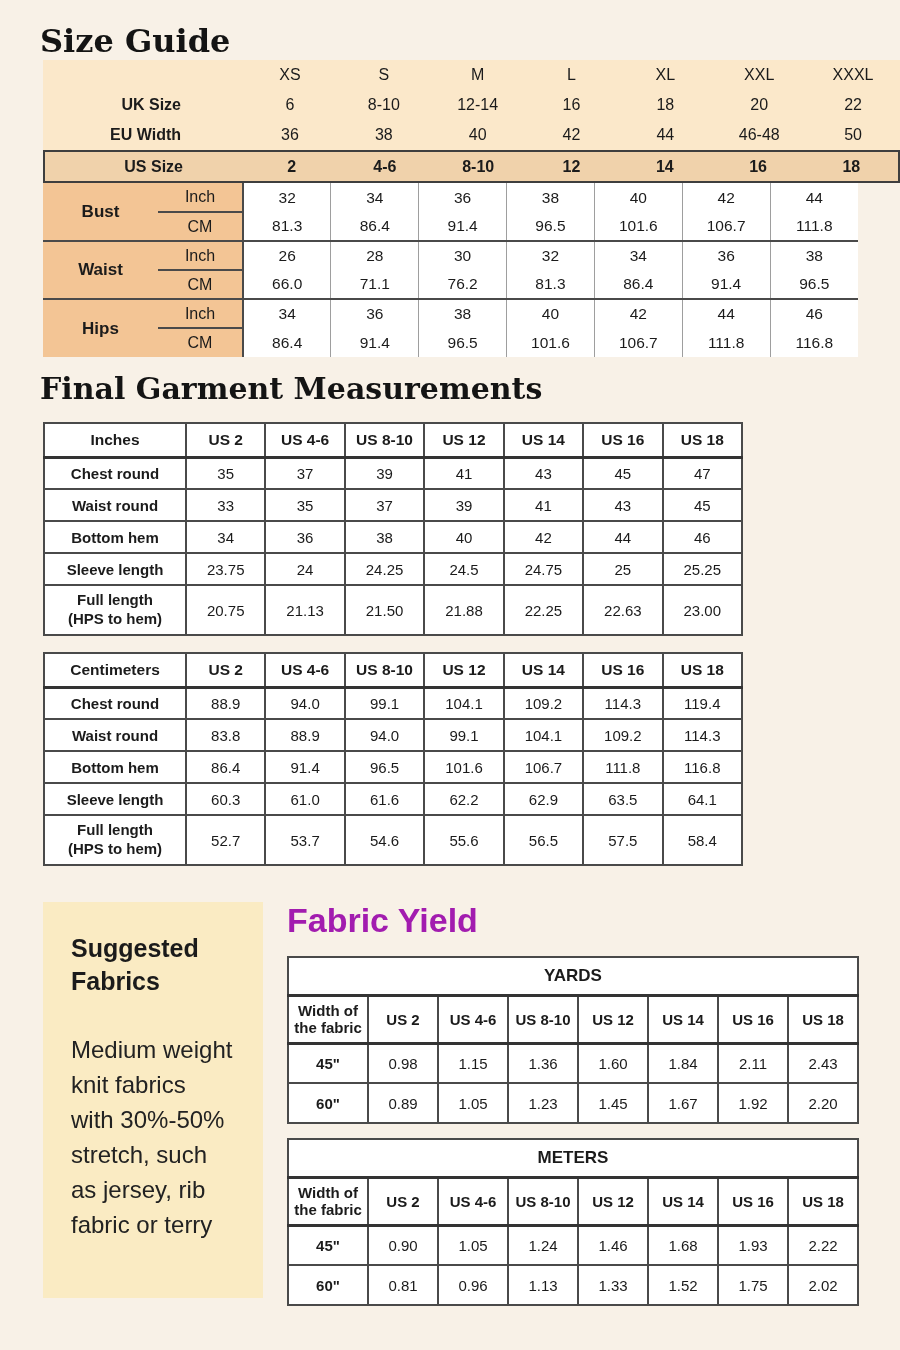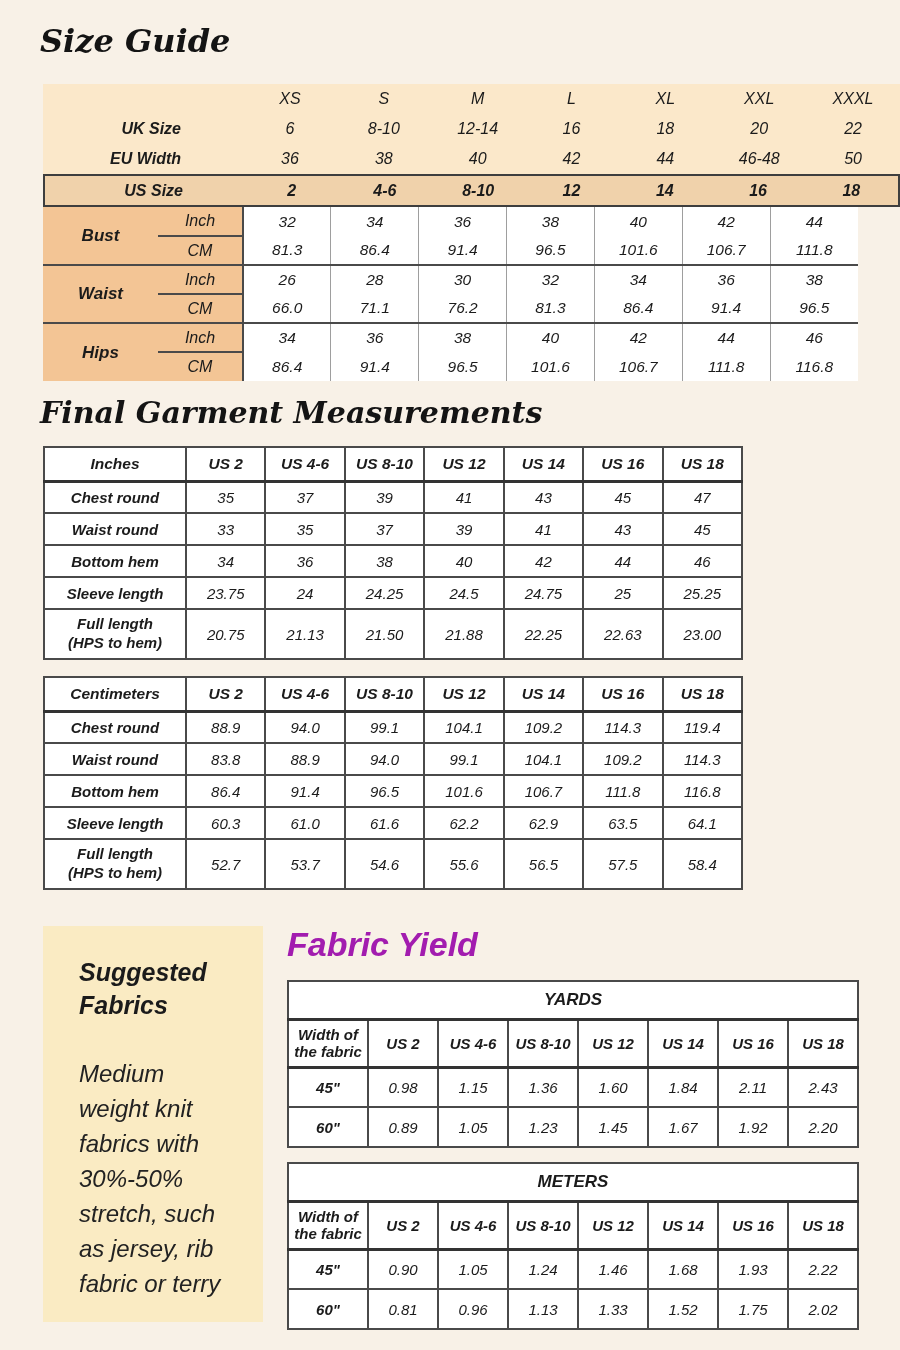--- a/index.html
+++ b/index.html
@@ -1,25 +1,25 @@
 <!DOCTYPE html>
 <html><head>
 <meta charset="utf-8">
 <style>
   * { margin:0; padding:0; box-sizing:border-box; }
   html,body { width:900px; }
   body { font-family:"Liberation Sans", sans-serif; color:#1b1b1b; }
-  .page { position:relative; width:900px; height:1350px; background:#F8F1E7; overflow:hidden;font-style:italic; }
+  .page { position:relative; width:900px; height:1350px; background:#F8F1E7; overflow:hidden; }
 
   .serif-title { font-family:"DejaVu Serif", serif; font-weight:700; color:#141414; }
   h1.serif-title { font-size:32px; padding:22px 0 0 40px; }
   h2.serif-title { font-size:30px; padding:14px 0 0 40px; }
 
   
-  .sg-table { width:857px; margin:24px 0 0 43px; }
+  .sg-table { width:857px; margin:0 0 0 43px; }
   .sg-row { display:grid; grid-template-columns:200px repeat(7,1fr); align-items:center; height:30px; background:#FBE8CA; }
   .sg-row .sg-lab { text-align:right; padding-right:62px; font-weight:700; font-size:16px; }
   .sg-row .cell { text-align:center; font-size:16px; }
   .sg-row.us-row { height:33px; background:#F0D2AB; border:2px solid #3E3E3E; }
   .sg-row.us-row .cell, .sg-row.us-row .sg-lab { font-weight:700; }
 
   table.sg-body { width:815px; border-collapse:collapse; table-layout:fixed; background:#ffffff; }
   table.sg-body td { height:29px; text-align:center; font-size:15.5px; vertical-align:middle; }
   table.sg-body td.glab { background:#F3C595; font-weight:700; font-size:17px; }
   table.sg-body td.unit { background:#F3C595; font-size:16px; }
@@ -33,21 +33,21 @@
   table.fg-table { width:700px; margin:16px 0 0 43px; border-collapse:collapse; table-layout:fixed; }
   table.fg-table col.c-lab { width:142px; }
   table.fg-table td { border:2px solid #4A4A4A; background:#ffffff; text-align:center; font-size:15px; height:32px; vertical-align:middle; }
   table.fg-table tr.fg-head td { height:34px; font-weight:700; font-size:15.5px; border-bottom:3px solid #333; }
   table.fg-table td.fg-lab { font-weight:700; }
   table.fg-table tr.fg-tall td { height:50px; }
   .blk { display:block; line-height:1.25; }
 
   
   .bottom { display:flex; margin:36px 0 0 43px; }
-  .fabric-box { width:220px; height:396px; background:#FAEBC3; padding:30px 36px; flex:none; }
+  .fabric-box { width:220px; height:396px; background:#FAEBC3; padding:30px 28px; flex:none; }
   .fb-head { font-weight:700; font-size:25px; line-height:1.32; color:#1b1b1b; }
   .fb-body { font-size:24px; line-height:1.46; margin-top:34px; color:#222; }
   .fy-col { margin-left:24px; }
   .fy-title { font-weight:700; font-size:34px; line-height:1.1; color:#a21caf; }
 
   table.fy-table { width:572px; border-collapse:collapse; table-layout:fixed; margin-top:17px; }
   table.fy-table col.c-w { width:80px; }
   table.fy-table td { border:2px solid #4A4A4A; background:#ffffff; text-align:center; vertical-align:middle; font-size:15px; }
   table.fy-table td.fy-unit { height:38px; font-weight:700; font-size:17px; border-bottom:3px solid #333; }
   table.fy-table tr.fy-head td { height:48px; font-weight:700; font-size:15px; border-bottom:3px solid #333; }

